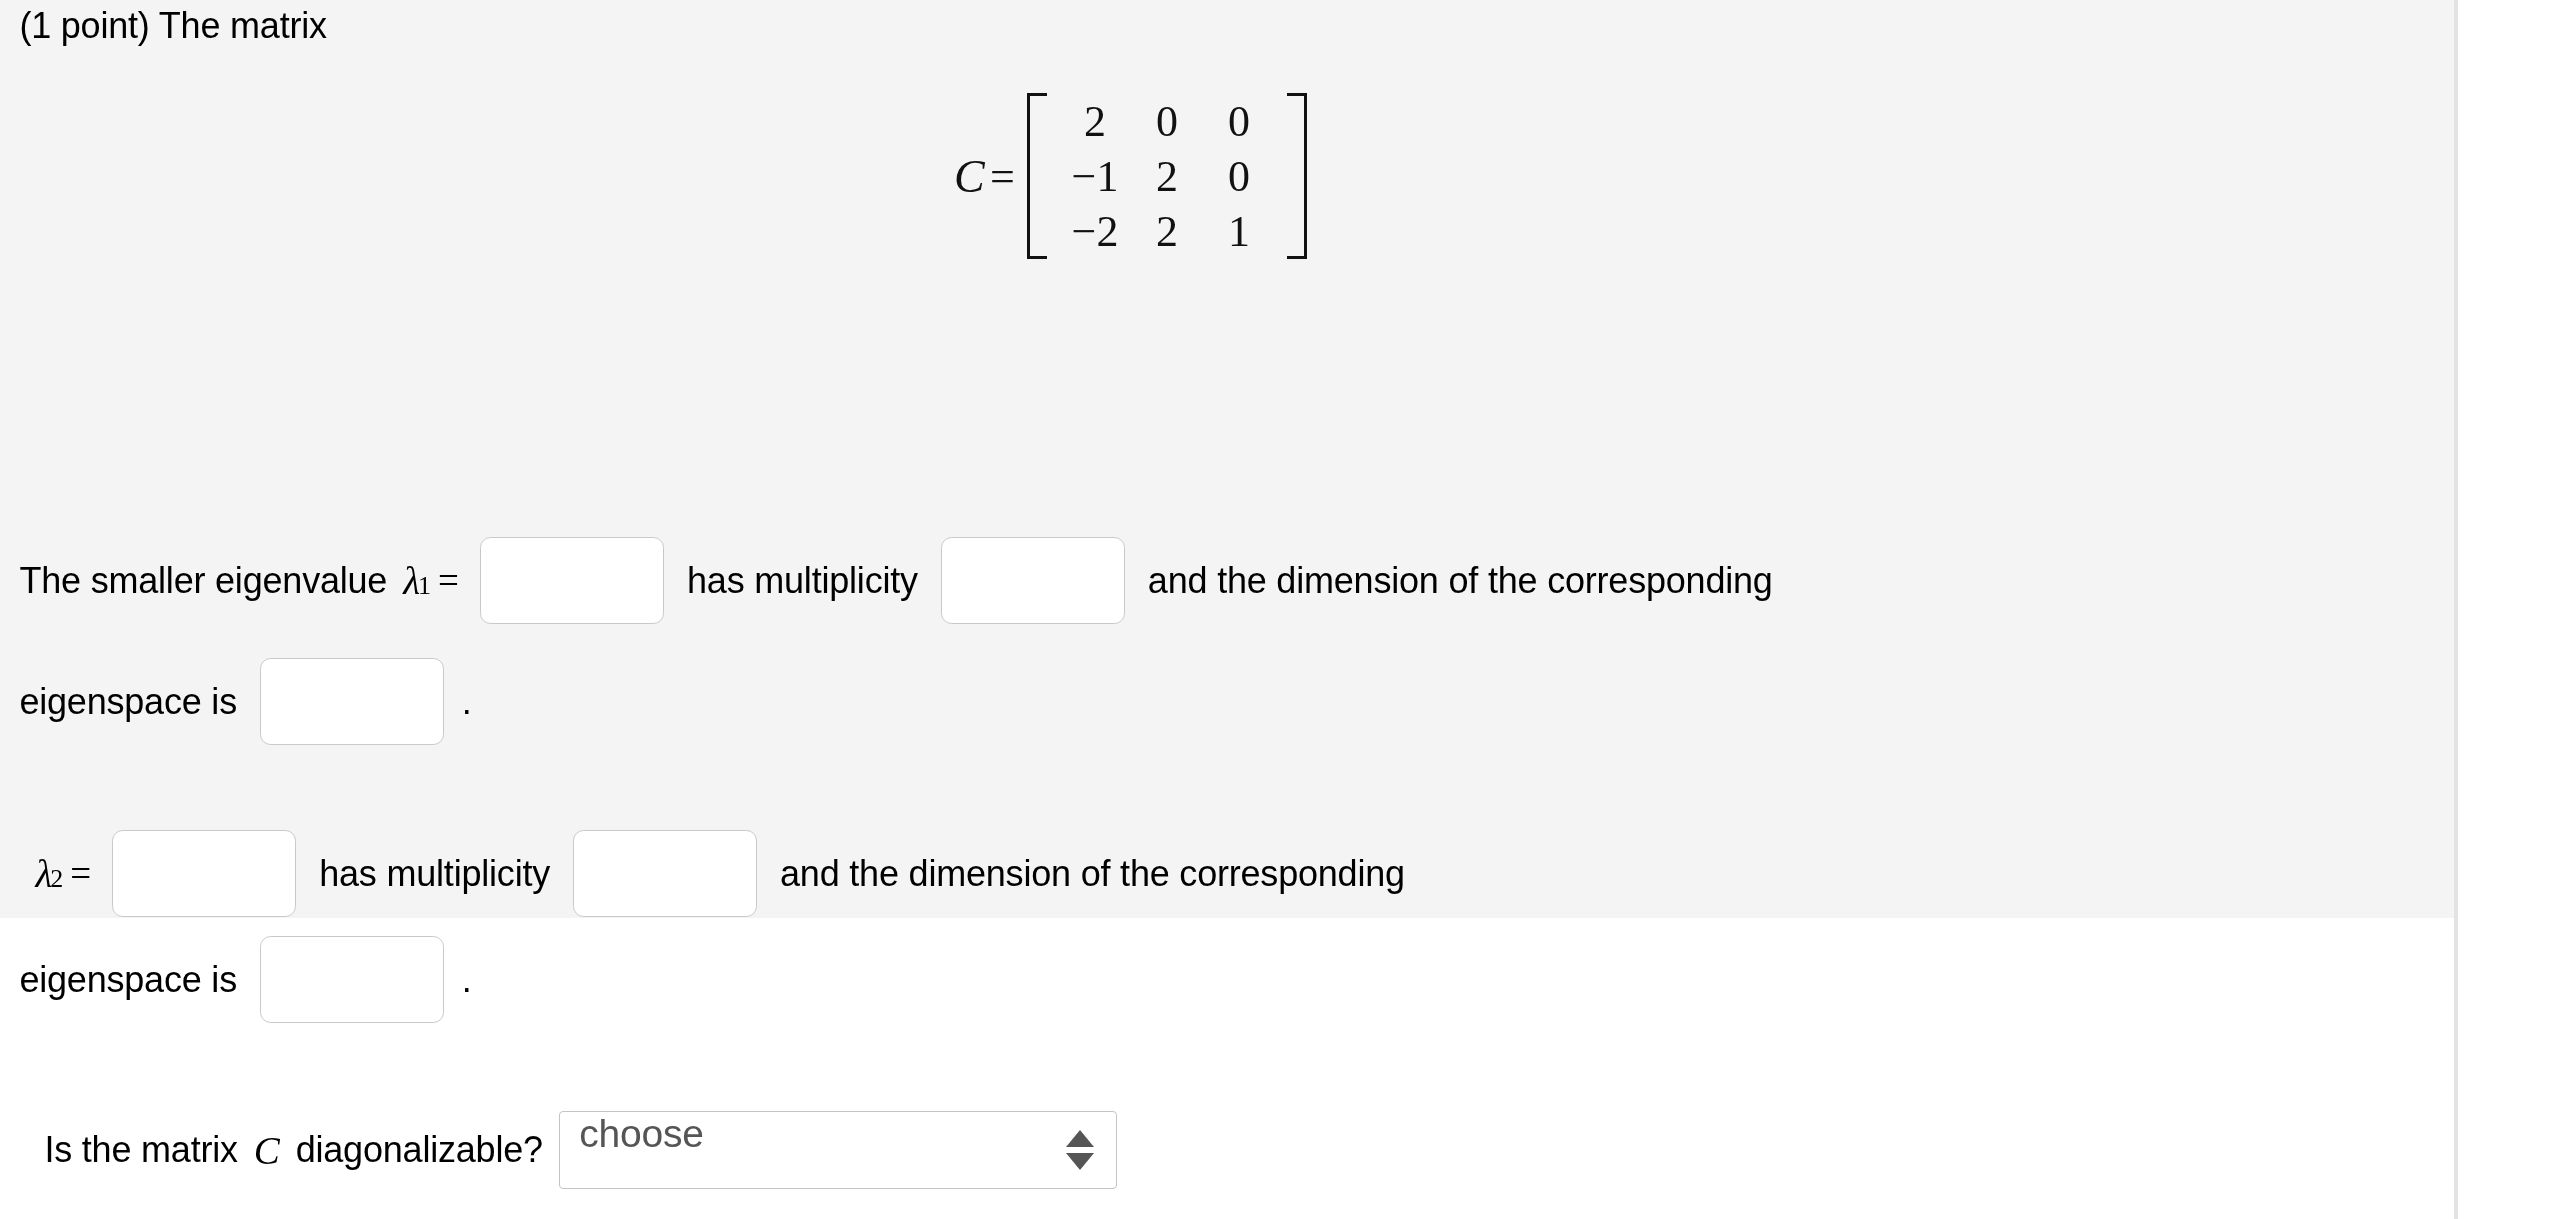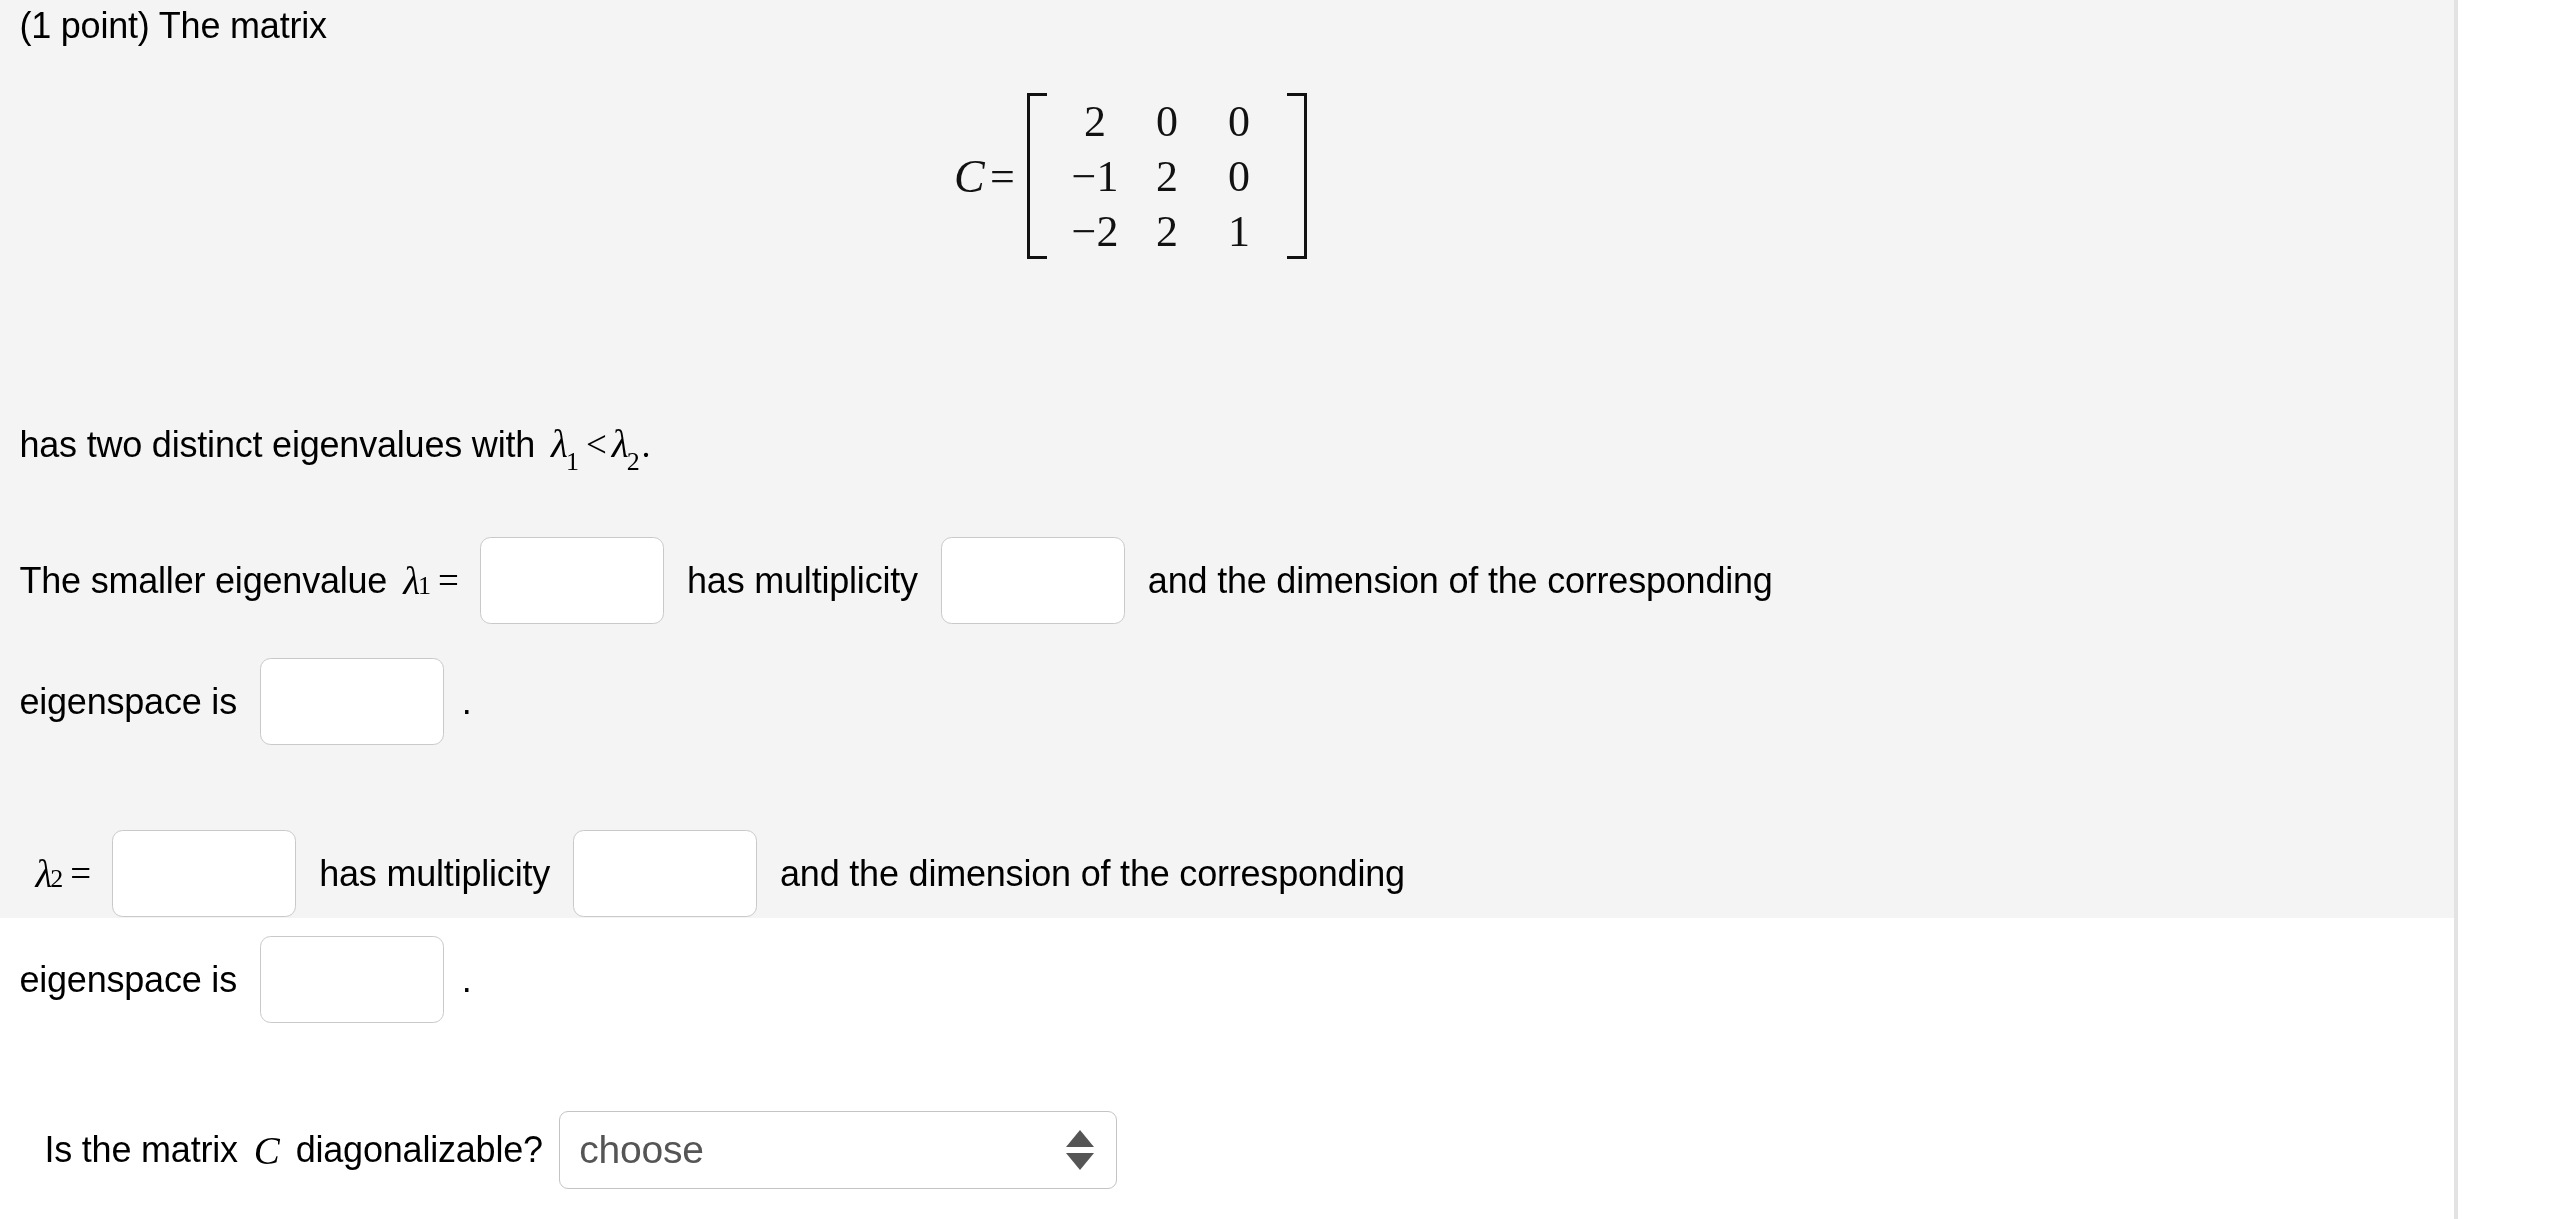--- a/index.html
+++ b/index.html
@@ -182,24 +182,24 @@
   .select-wrap {
     position: relative;
     display: inline-block;
     margin-left: 16px;
   }
   .select-box {
     width: 558px;
     height: 78px;
     background: #ffffff;
     border: 1.8px solid #c4c4c4;
-    border-radius: 9px;
+    border-radius: 4px;
     box-sizing: border-box;
     display: flex;
-    align-items: center;
+    align-items: flex-start;
     padding-left: 19.4px;
   }
   .select-value {
     font-size: 39px;
     color: #555555;
     font-family: "Liberation Sans", sans-serif;
   }
   .select-arrows {
     position: absolute;
     right: 23px;
@@ -243,23 +243,20 @@
         <span class="matrix-cell">−1</span>
         <span class="matrix-cell">2</span>
         <span class="matrix-cell">0</span>
         <span class="matrix-cell">−2</span>
         <span class="matrix-cell">2</span>
         <span class="matrix-cell">1</span>
       </div>
       <span class="bracket right"></span>
     </div>
 
-    <div class="prompt-line" id="eigen-statement">
-      <span>has two distinct eigenvalues with</span><span class="gap-sm"></span><span class="math">λ</span><span class="sub">1</span><span class="rel">&lt;</span><span class="math">λ</span><span class="sub">2</span><span class="math-upright">.</span>
-    </div>
 
     <div class="answer-row" id="row-small-eigen">
       <span class="answer-text">The smaller eigenvalue</span>
       <span class="gap-sm"></span>
       <span class="math">λ</span>
         <span class="sub">1</span>
       <span class="rel">=</span>
       <span class="gap-sm"></span>
       <input class="answer-box box-wide" type="text" value="" style="">
       <span class="gap-md"></span>

